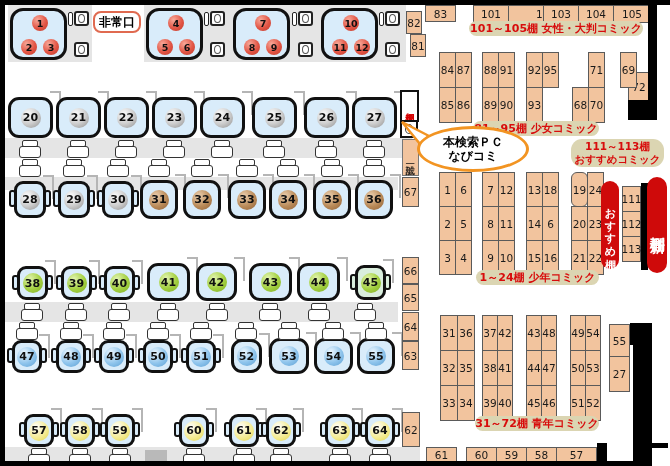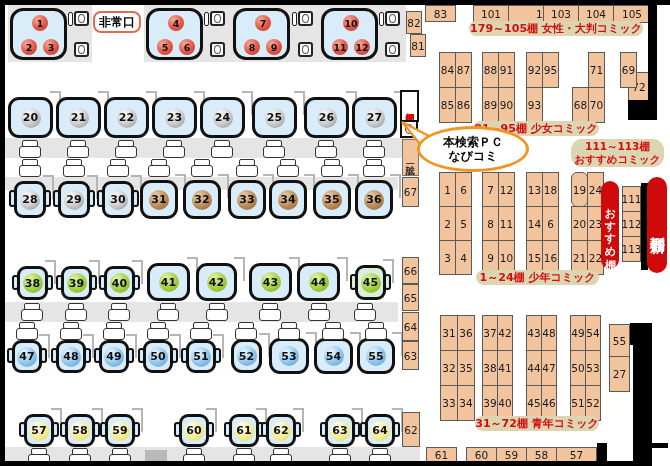--- a/index.html
+++ b/index.html
@@ -61,21 +61,21 @@
 </head>
 <body>
 
 <div class="stage" id="stage">
   <div class="exit">非常口</div>
   <div class="vstrip return">返却棚</div>
   <div class="pcbox"></div>
   <div class="vstrip genmag">一般誌</div>
   <div class="vstrip osusume">おすすめ棚</div>
   <div class="vstrip shinkan">新刊棚</div>
-  <div class="redlabel l-womens">179～105棚 女性・大判コミック</div>
+  <div class="redlabel l-womens">101～105棚 女性・大判コミック</div>
   <div class="redlabel l-shojo">81～95棚 少女コミック</div>
   <div class="redlabel l-osusume">
     <span>111～113棚</span>
     <span>おすすめコミック</span>
   </div>
   <div class="redlabel l-shonen">1～24棚 少年コミック</div>
   <div class="redlabel l-seinen">31～72棚 青年コミック</div>
   <svg class="tail" width="32" height="28">
     <polygon points="30,17 3,3 21,25" fill="#ffffff" stroke="#f29422" stroke-width="2.5"></polygon>
   </svg>

